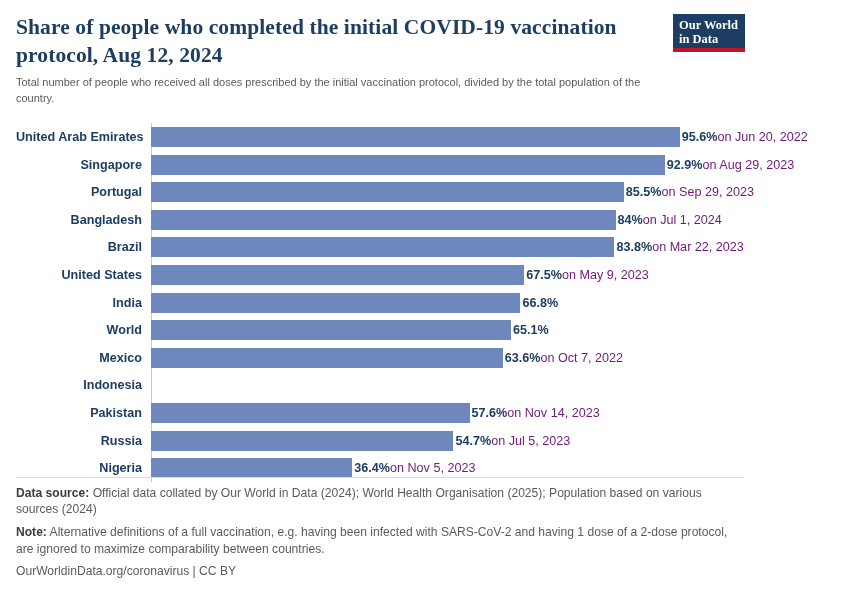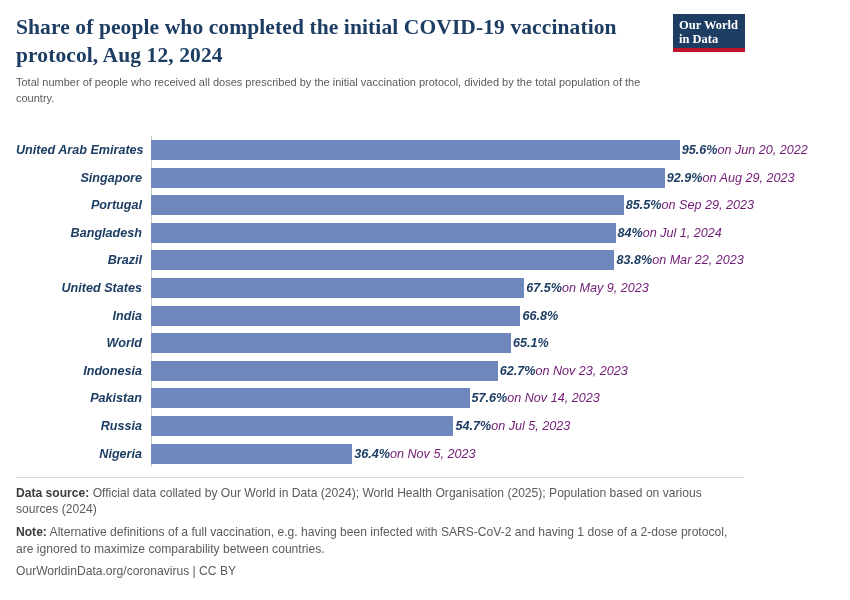--- a/index.html
+++ b/index.html
@@ -53,23 +53,22 @@
     font-family: "Liberation Serif", serif;
     font-weight: bold;
     font-size: 12.5px;
     line-height: 1.12;
     padding: 4px 6px 0 6px;
     box-sizing: border-box;
     border-bottom: 4px solid #c0162c;
   }
   
   .chart {
-    margin-top: 30px;
-    position: relative;
-    font-style: italic;
+    margin-top: 17px;
+    position: relative;
   }
   .row {
     display: flex;
     align-items: center;
     height: 27.6px;
   }
   .row-label {
     width: 135px;
     min-width: 135px;
     text-align: right;
@@ -204,25 +203,28 @@
         </div>
       </div>
       <div class="row">
         <div class="row-label">World</div>
         <div class="row-track">
           <div class="bar" style="width: 360.003px; background: rgb(110, 135, 189);"></div>
           <div class="row-value"><span class="pct">65.1%</span></div>
         </div>
       </div>
       <div class="row">
+        <div class="row-label">Mexico</div>
+        <div class="row-track">
+          <div class="bar" style="width: 351.708px; background: rgb(110, 135, 189);"></div>
+          <div class="row-value"><span class="pct">63.6%</span><span class="date">on Oct 7, 2022</span></div>
+        </div>
+      </div>
+      <div class="row">
         <div class="row-label">Indonesia</div>
-        <div class="row-track">
-          <div class="bar" style="width: 346.731px; background: rgb(110, 135, 189);"></div>
-          <div class="row-value"><span class="pct">62.7%</span><span class="date">on Nov 23, 2023</span></div>
-        </div>
       </div>
       <div class="row">
         <div class="row-label">Pakistan</div>
         <div class="row-track">
           <div class="bar" style="width: 318.528px; background: rgb(110, 135, 189);"></div>
           <div class="row-value"><span class="pct">57.6%</span><span class="date">on Nov 14, 2023</span></div>
         </div>
       </div>
       <div class="row">
         <div class="row-label">Russia</div>

